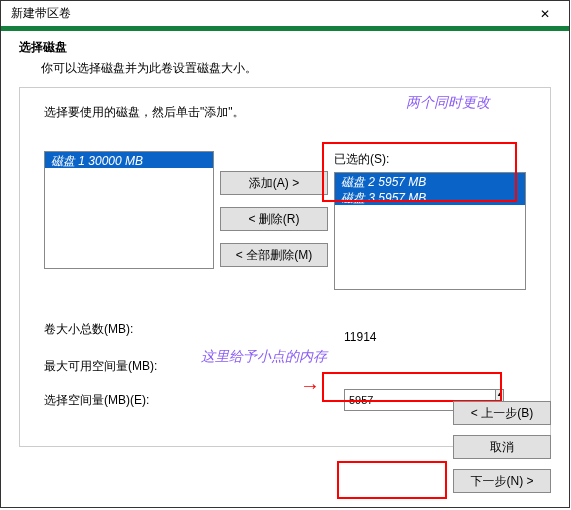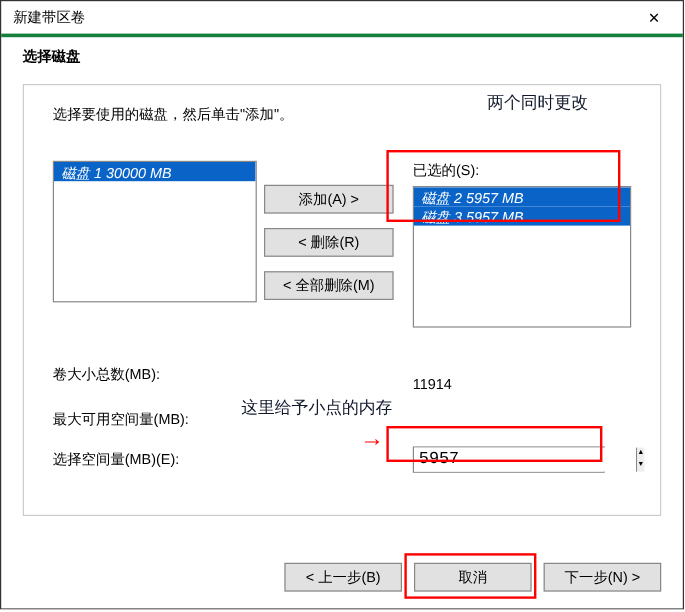--- a/index.html
+++ b/index.html
@@ -1,61 +1,62 @@
 <!DOCTYPE html>
 <html><head>
 <meta charset="utf-8">
 <style>
   * { box-sizing: border-box; margin: 0; padding: 0; font-family: "Microsoft YaHei", "SimSun", sans-serif; font-size: 12px; }
   body { background: #fff; }
   .window { width: 570px; height: 508px; border: 1px solid #333; position: relative; background: #fff; }
-  .titlebar { height: 30px; border-bottom: 3px solid #15803d; display: flex; align-items: center; padding: 0 2px 0 10px; }
+  .titlebar { height: 30px; border-bottom: 5px solid #15803d; display: flex; align-items: center; padding: 0 2px 0 10px; }
   .titlebar .title { flex: 1; }
   .close-btn { width: 44px; height: 28px; display: flex; align-items: center; justify-content: center; font-size: 14px; cursor: pointer; }
   .header { padding: 8px 18px 10px 18px; }
   .header .main { font-weight: bold; margin-bottom: 4px; }
   .header .sub { padding-left: 22px; }
   .panel { margin: 0 18px; border: 1px solid #ccc; height: 360px; padding: 16px 24px; position: relative; }
   .instruct { margin-bottom: 30px; }
-  .annotation-red { position: absolute; color: #0f172a; font-size: 14px; }
+  .annotation-red { position: absolute; color: #8b5cf6; font-size: 14px; font-style: italic; }
   .redbox { position: absolute; border: 2px solid #ff0000; pointer-events: none; }
   .cols { display: flex; }
   .col-left { width: 170px; }
   .col-mid { width: 120px; display: flex; flex-direction: column; gap: 12px; align-items: center; padding-top: 20px; }
-  .col-right { flex: 1; margin-left: 10px; }
+  .col-right { flex: 1; }
   .listlabel { margin-bottom: 4px; }
   .listbox { border: 1px solid #888; height: 118px; background: #fff; overflow: hidden; }
   .listbox .item { background: #0a64c8; color: #fff; padding: 2px 6px; font-size: 12px; height: 16px; line-height: 14px; font-style: italic; }
   .btn { width: 108px; height: 24px; border: 1px solid #888; background: #e1e1e1; cursor: pointer; font-size: 12px; }
   .fields { margin-top: 24px; }
   .field-row { display: flex; align-items: center; margin-bottom: 14px; }
   .field-row .lbl { width: 300px; }
   .field-row .val { width: 160px; margin-top: 16px; }
   .readonly { border: none; background: transparent; }
   .spinner { width: 160px; height: 22px; display: flex; border: 1px solid #888; }
-  .spinner input { border: none; flex: 1; padding: 0 4px; outline: none; font-size: 14px; font-family: Liberation Mono, monospace; }
+  .spinner input { border: none; flex: 1; padding: 0 4px; outline: none; font-size: 11px; }
   .spinner .spins { width: 16px; display: flex; flex-direction: column; border-left: 1px solid #888; }
   .spinner .spins div { flex:1; font-size:6px; line-height:9px; text-align:center; background:#eee; cursor:pointer; }
-  .footer { position: absolute; bottom: 14px; right: 18px; display: flex; gap: 10px; align-items: center; }
+  .footer { position: absolute; bottom: 14px; right: 18px; display: flex; gap: 10px; align-items: center; flex-direction: column; }
   .footer .btn { width: 98px; }
   .arrow { position:absolute; color:#ff0000; font-size:20px; }
 </style>
 </head>
 <body>
 
 <div class="window">
   <div class="titlebar">
     <span class="title">新建带区卷</span>
     <div class="close-btn">
       <span>✕</span>
     </div>
   </div>
 
   <div class="header">
     <div class="main">选择磁盘</div>
+    <div class="sub">你可以选择磁盘并为此卷设置磁盘大小。</div>
   </div>
 
   <div class="panel">
     <div class="instruct">选择要使用的磁盘，然后单击"添加"。</div>
 
     <div class="annotation-red" style="top:6px; right:60px;">两个同时更改</div>
     <div class="redbox" style="top:54px; left:302px; width:195px; height:60px;"></div>
 
     <div class="cols">
       <div class="col-left">

